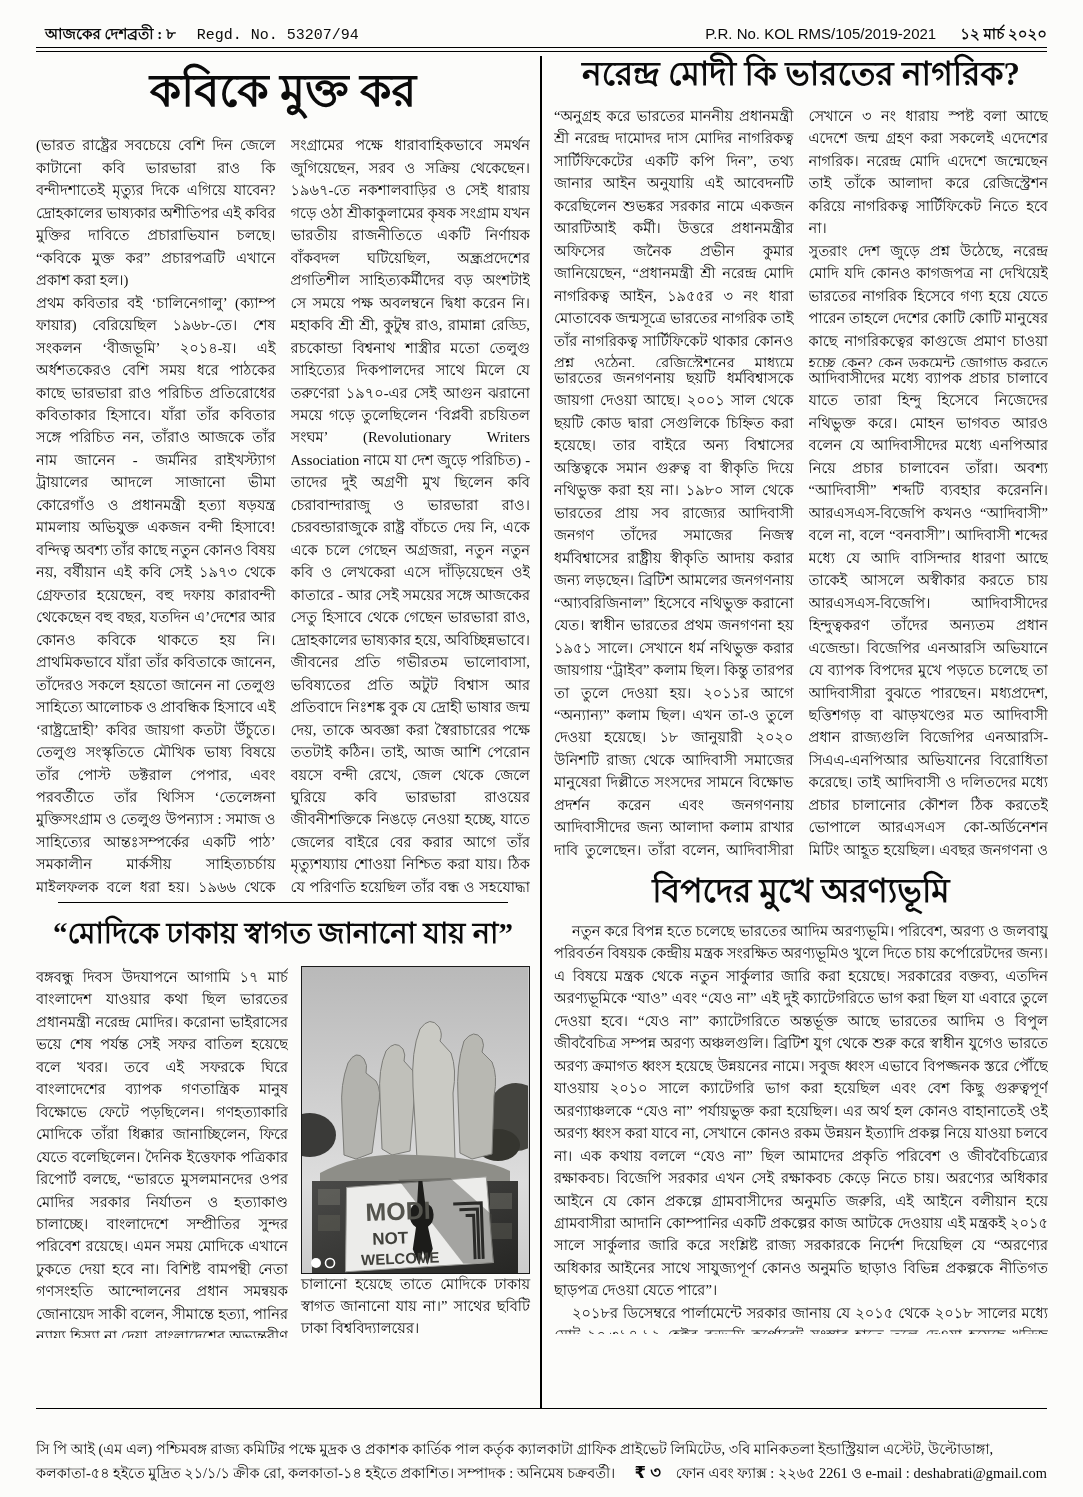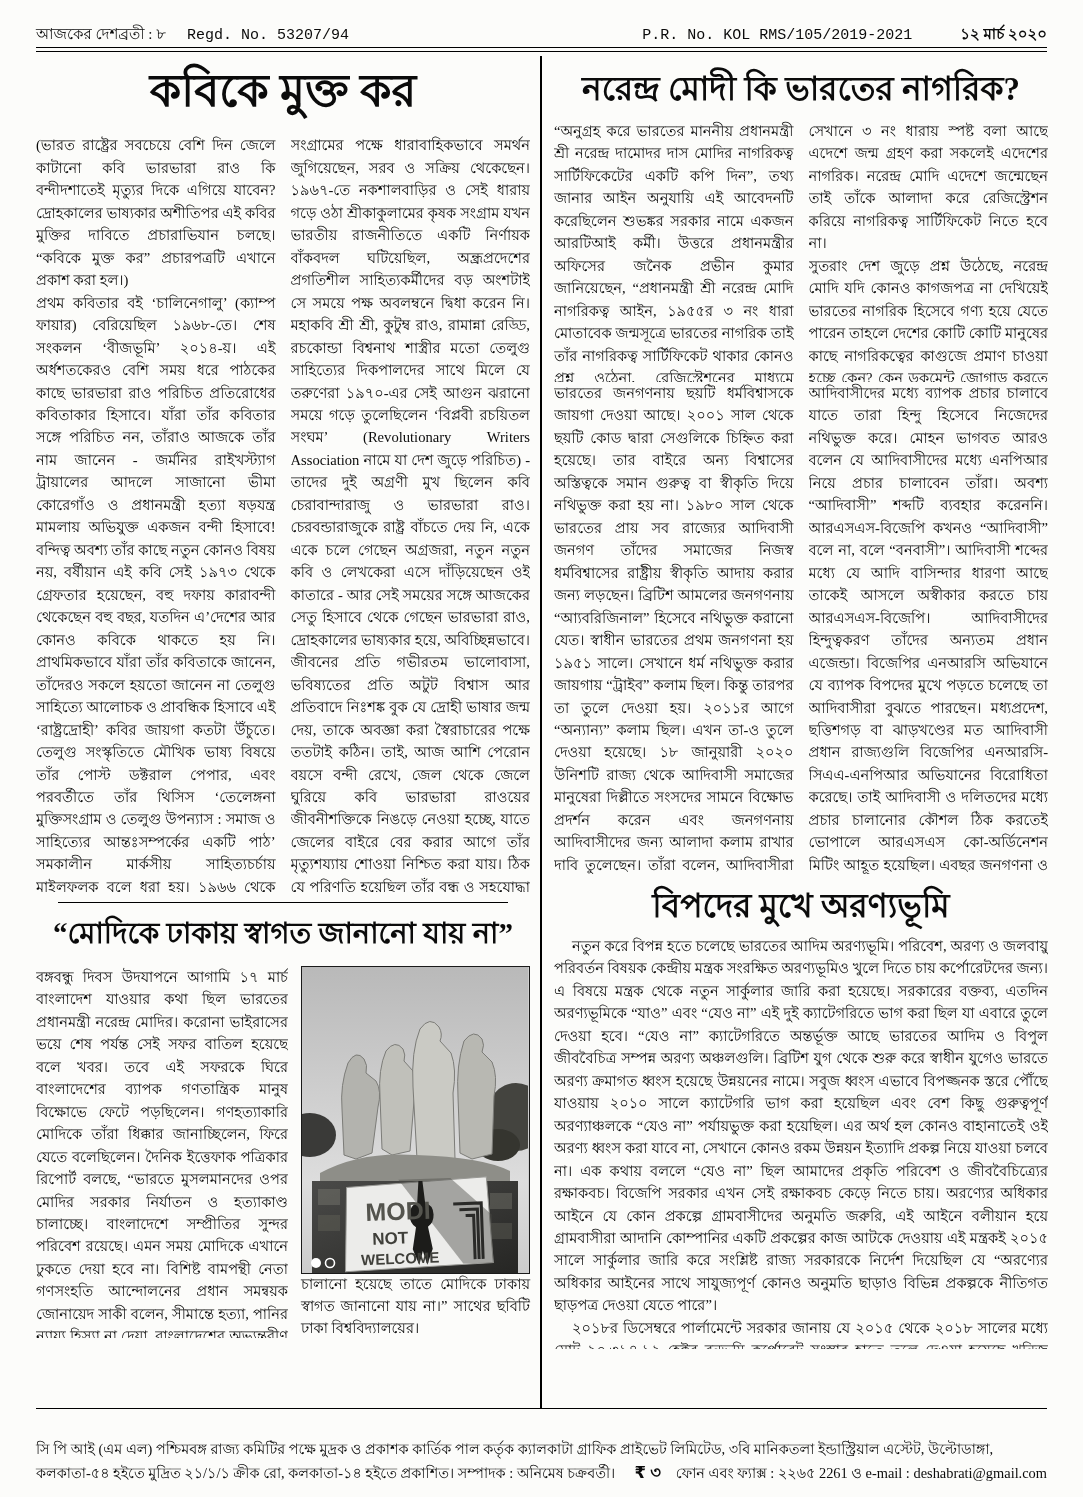--- a/index.html
+++ b/index.html
@@ -6,34 +6,34 @@
   html,body { margin:0; padding:0; }
   body { background:#9a9a9a; }
   .page {
     position:relative; width:1083px; height:1497px; margin:0 auto;
     background:#fcfcfa; color:#0b0b0b; overflow:hidden;
     font-family:"Liberation Serif","DejaVu Sans",serif;
   }
   
   .masthead { position:absolute; top:22px; left:36px; right:36px;
     display:flex; align-items:baseline; font-size:15px; }
-  .masthead .paper-name { font-weight:normal; }
+  .masthead .paper-name { font-weight:bold;margin-left:9px; }
   .masthead .regd { margin-left:21px; font-family:Liberation Mono, monospace;text-align:center; }
   .masthead .spacer { flex:1; }
-  .masthead .prno { font-family:Liberation Mono, monospace; margin-right:48px; }
+  .masthead .prno { font-family:Liberation Sans, sans-serif; margin-right:24px; }
   .masthead .issue-date { font-weight:bold; }
   .rule-double { position:absolute; left:36px; right:36px; top:47px;
     height:5px; border-top:1.5px solid #000; border-bottom:1.5px solid #000; }
   
   .vdiv { position:absolute; left:540px; top:56px; width:1.5px; height:1352px; background:#000; }
   .footer-rule { position:absolute; left:36px; right:36px; top:1408px;
     border-top:1.5px solid #000; }
   
   .left-half  { position:absolute; left:36px;  top:58px; width:494px; }
-  .right-half { position:absolute; left:554px; top:71px; width:494px; }
+  .right-half { position:absolute; left:554px; top:56px; width:494px; }
   
   h1,h2 { font-weight:bold; text-align:center; margin:0; line-height:1.12; }
   .headline-free-poet   { font-size:45px; margin:8px 0 18px; }
   .headline-citizen     { font-size:33px; margin:0 0 12px; }
   .headline-adivasi     { font-size:31px; margin:14px 0 12px; }
   .headline-dhaka       { font-size:29px; margin:14px 0 16px; }
   .headline-forest      { font-size:33px; margin:14px 0 10px; }
   
   .cols2 { display:flex; gap:15px; }
   .col { flex:1; overflow:hidden; text-align:justify; }

